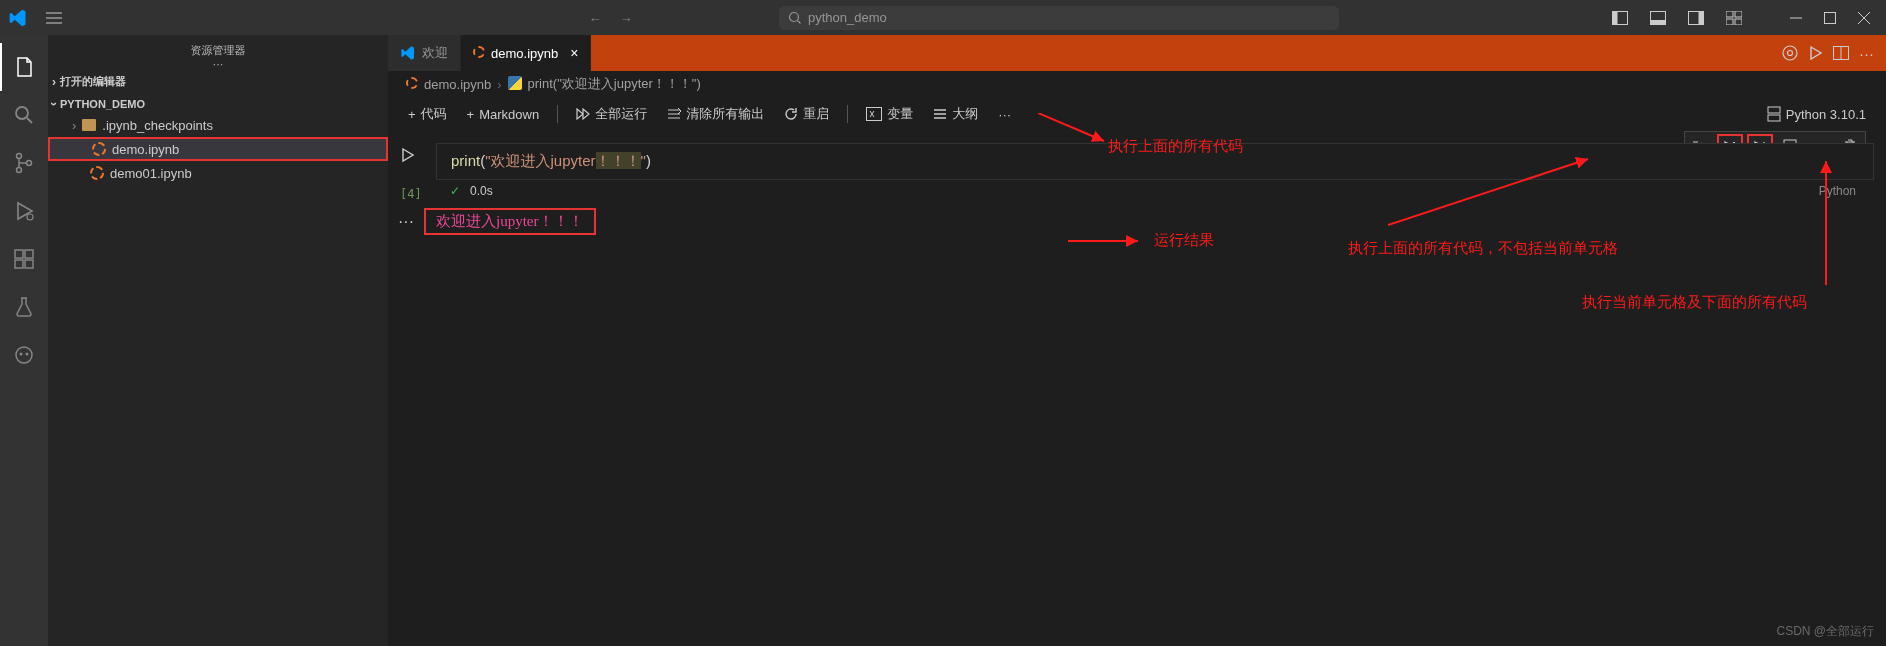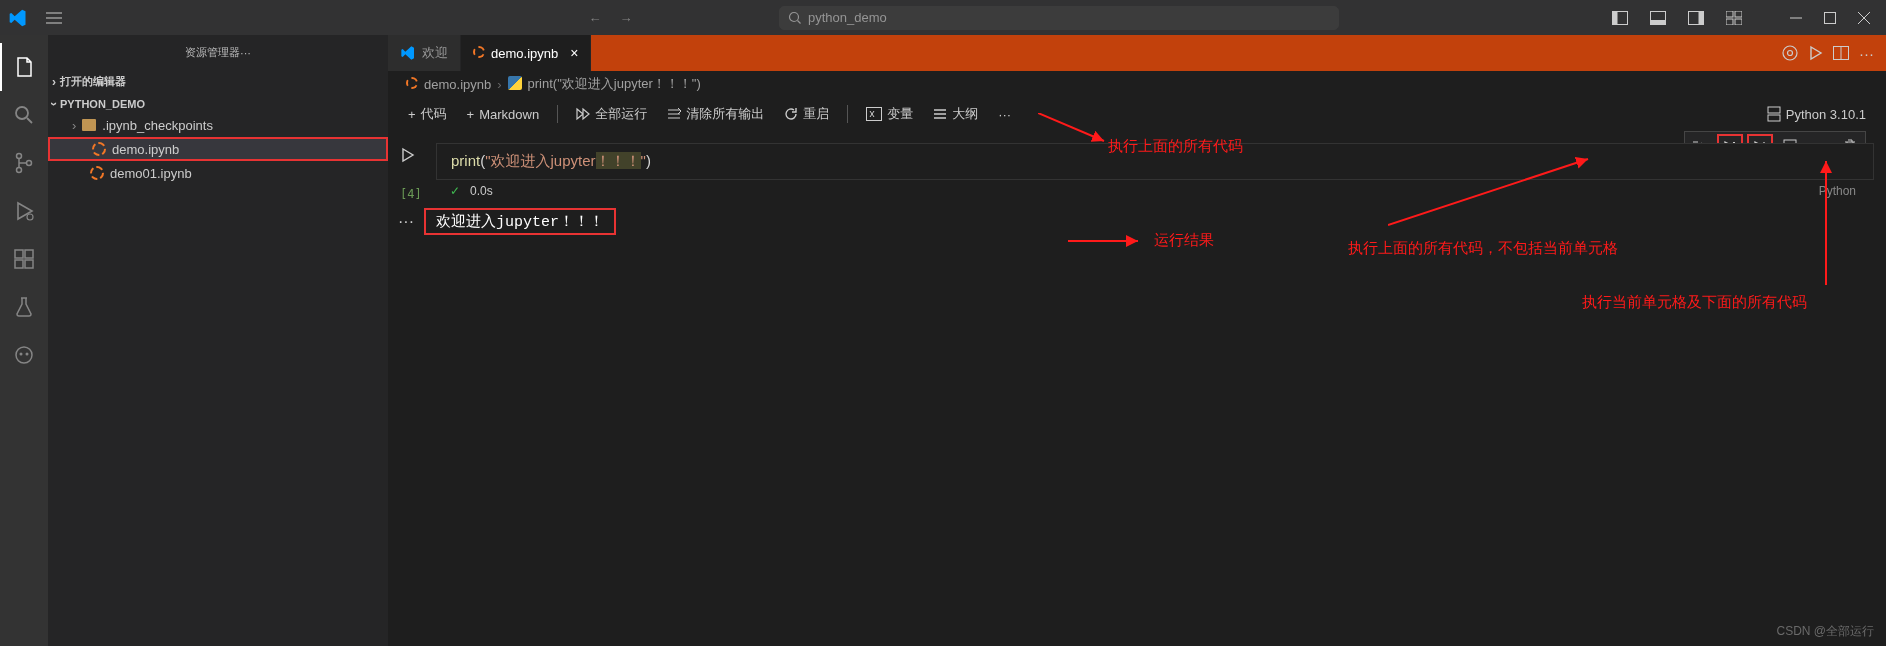--- a/index.html
+++ b/index.html
@@ -19,21 +19,21 @@
 
 .main { display: flex; height: calc(100% - 35px); }
 
 
 .activitybar { width: 48px; background: #333333; display: flex; flex-direction: column; align-items: center; padding-top: 8px; }
 .activitybar .ab-item { width: 48px; height: 48px; display: flex; align-items: center; justify-content: center; color: #858585; cursor: pointer; font-size: 22px; }
 .activitybar .ab-item.active { color: #ffffff; border-left: 2px solid #fff; }
 
 
 .sidebar { width: 340px; background: #252526; display: flex; flex-direction: column; }
-.sidebar-header { height: 35px; display: flex; align-items: center; justify-content: center; padding: 0 12px; color: #bbbbbb; font-size: 11px; }
+.sidebar-header { height: 35px; display: flex; align-items: center; justify-content: flex-end; padding: 0 0; color: #bbbbbb; font-size: 11px; flex-direction: column; }
 .sidebar-section { padding: 2px 0; }
 .sidebar-sec-header { display: flex; align-items: center; padding: 2px 4px; font-size: 11px; font-weight: bold; color: #cccccc; cursor: pointer; }
 .sidebar-sec-header .chev { margin-right: 4px; font-size: 12px; }
 .tree-item { display: flex; align-items: center; padding: 2px 0 2px 24px; height: 24px; cursor: pointer; }
 .tree-item.indent1 { padding-left: 40px; }
 .tree-item .ti-icon { width: 18px; margin-right: 4px; display: inline-flex; align-items: center; justify-content: center; }
 .tree-item.active { background: #37373d; }
 .red-box { border: 2px solid #e83333; }
 .jupyter-ring { width: 14px; height: 14px; border: 2px dashed #f37726; border-radius: 50%; display: inline-block; }
 .folder-icon { width: 14px; height: 12px; background: #c09553; display: inline-block; border-radius: 1px; }
@@ -60,21 +60,21 @@
 .cell-gutter { position: absolute; left: 12px; display: flex; flex-direction: column; align-items: center; gap: 6px; color: #cccccc; }
 .cell { margin-left: 48px; margin-right: 12px; }
 .cell-input { background: #1e1e1e; border: 1px solid #333; padding: 8px 14px; font-family: Consolas, monospace; font-size: 15px; position: relative; }
 .cell-input .selbox { background: rgba(120,120,60,0.4); }
 .status-row { display: flex; align-items: center; gap: 10px; padding: 4px 14px; color: #cccccc; font-size: 12px; position: relative; }
 .status-row .check { color: #3fb950; }
 .status-row .lang { margin-left: auto; color: #888; margin-right: 4px; }
 .exec-count { color: #6a9955; font-size: 12px; font-family: Consolas, monospace; }
 .output-row { display: flex; align-items: center; margin-top: 6px; }
 .output-dots { width: 36px; text-align: center; color: #cccccc; font-size: 16px; }
-.output-box { border: 2px solid #e83333; padding: 2px 10px; font-family: Liberation Mono, monospace; font-size: 15px; color: #ffffff; }
+.output-box { border: 2px solid #e83333; padding: 2px 10px; font-family: Liberation Serif, serif; font-size: 15px; color: #ec4899; }
 
 .cell-toolbar { position: absolute; right: 20px; top: 0px; display: flex; gap: 4px; background: #252526; border: 1px solid #454545; padding: 2px; align-items: center; }
 .cell-toolbar .cbtn { width: 26px; height: 24px; display: flex; align-items: center; justify-content: center; cursor: pointer; color: #cccccc; font-size: 14px; }
 .cell-toolbar .cbtn.redbox { border: 2px solid #e83333; }
 
 
 .anno { position: absolute; color: #ff1a1a; font-size: 15px; font-family: "SimSun", sans-serif; pointer-events: none; }
 .arrow { position: absolute; pointer-events: none; }
 
 

